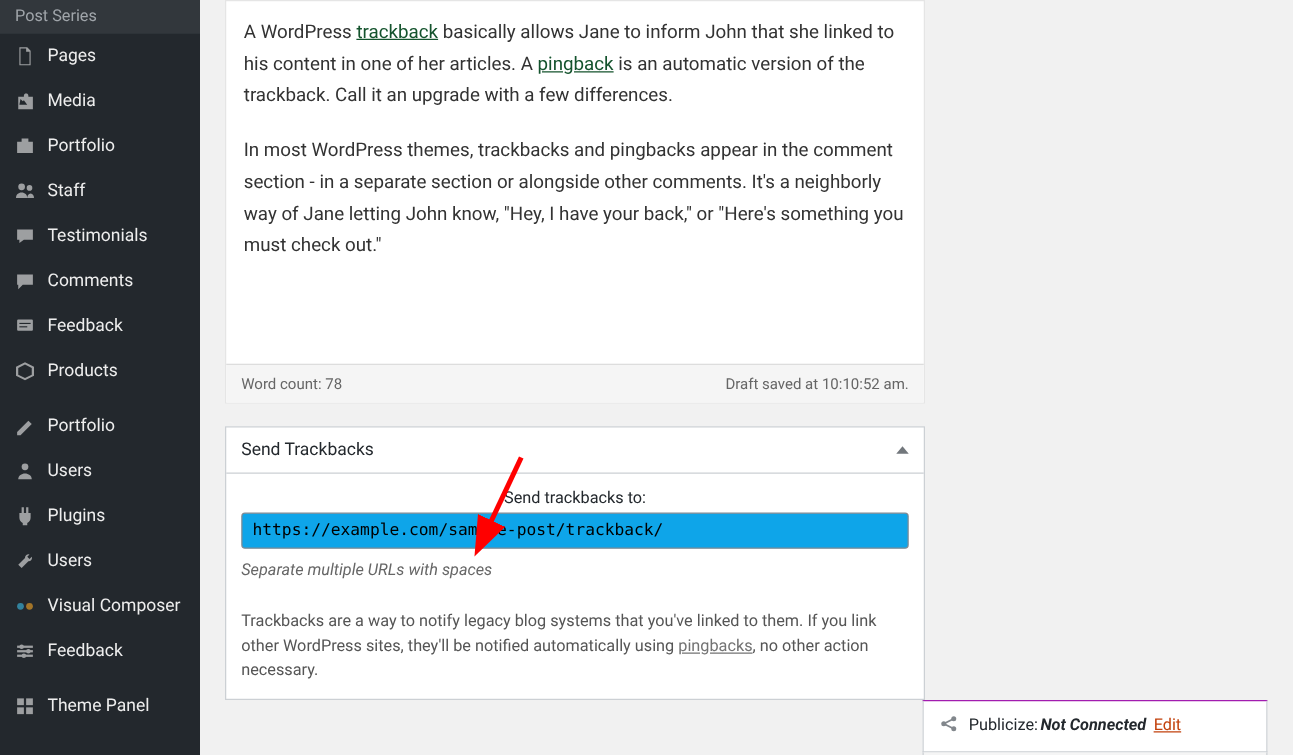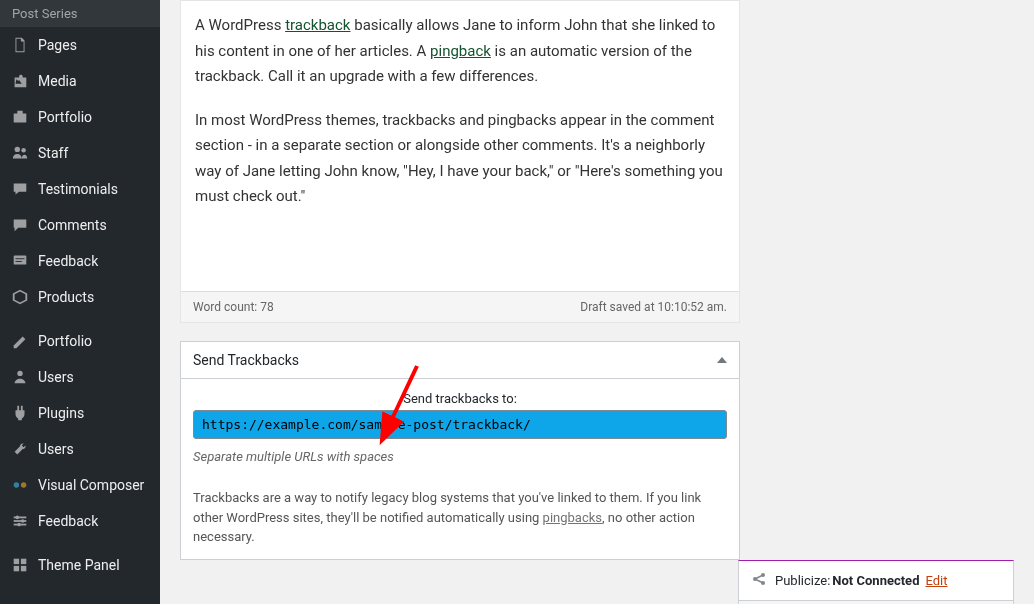--- a/index.html
+++ b/index.html
@@ -226,21 +226,21 @@
   <div class="side-col">
     <div class="pub-row" style="border-top:1px solid #a21caf;">
       <span class="icon"><svg width="16" height="16" viewBox="0 0 16 16">
             <circle cx="4" cy="8" r="2" fill="#82878c"></circle>
             <circle cx="12" cy="4" r="2" fill="#82878c"></circle>
             <circle cx="12" cy="12" r="2" fill="#82878c"></circle>
             <line x1="4" y1="8" x2="12" y2="4" stroke="#82878c" stroke-width="1.5"></line>
             <line x1="4" y1="8" x2="12" y2="12" stroke="#82878c" stroke-width="1.5"></line>
           </svg></span>
       <span>Publicize: </span>
-      <strong style="margin-left:2px;">Not Connected</strong>
+      <strong style="margin-left:2px;font-style:italic;">Not Connected</strong>
       <a href="#" class="link-plain" style="margin-left:6px;">Edit</a>
     </div>
     <div class="pub-actions">
 
       <button class="btn-primary">Publish</button>
     </div>
 
   </div>
 </div>
 

